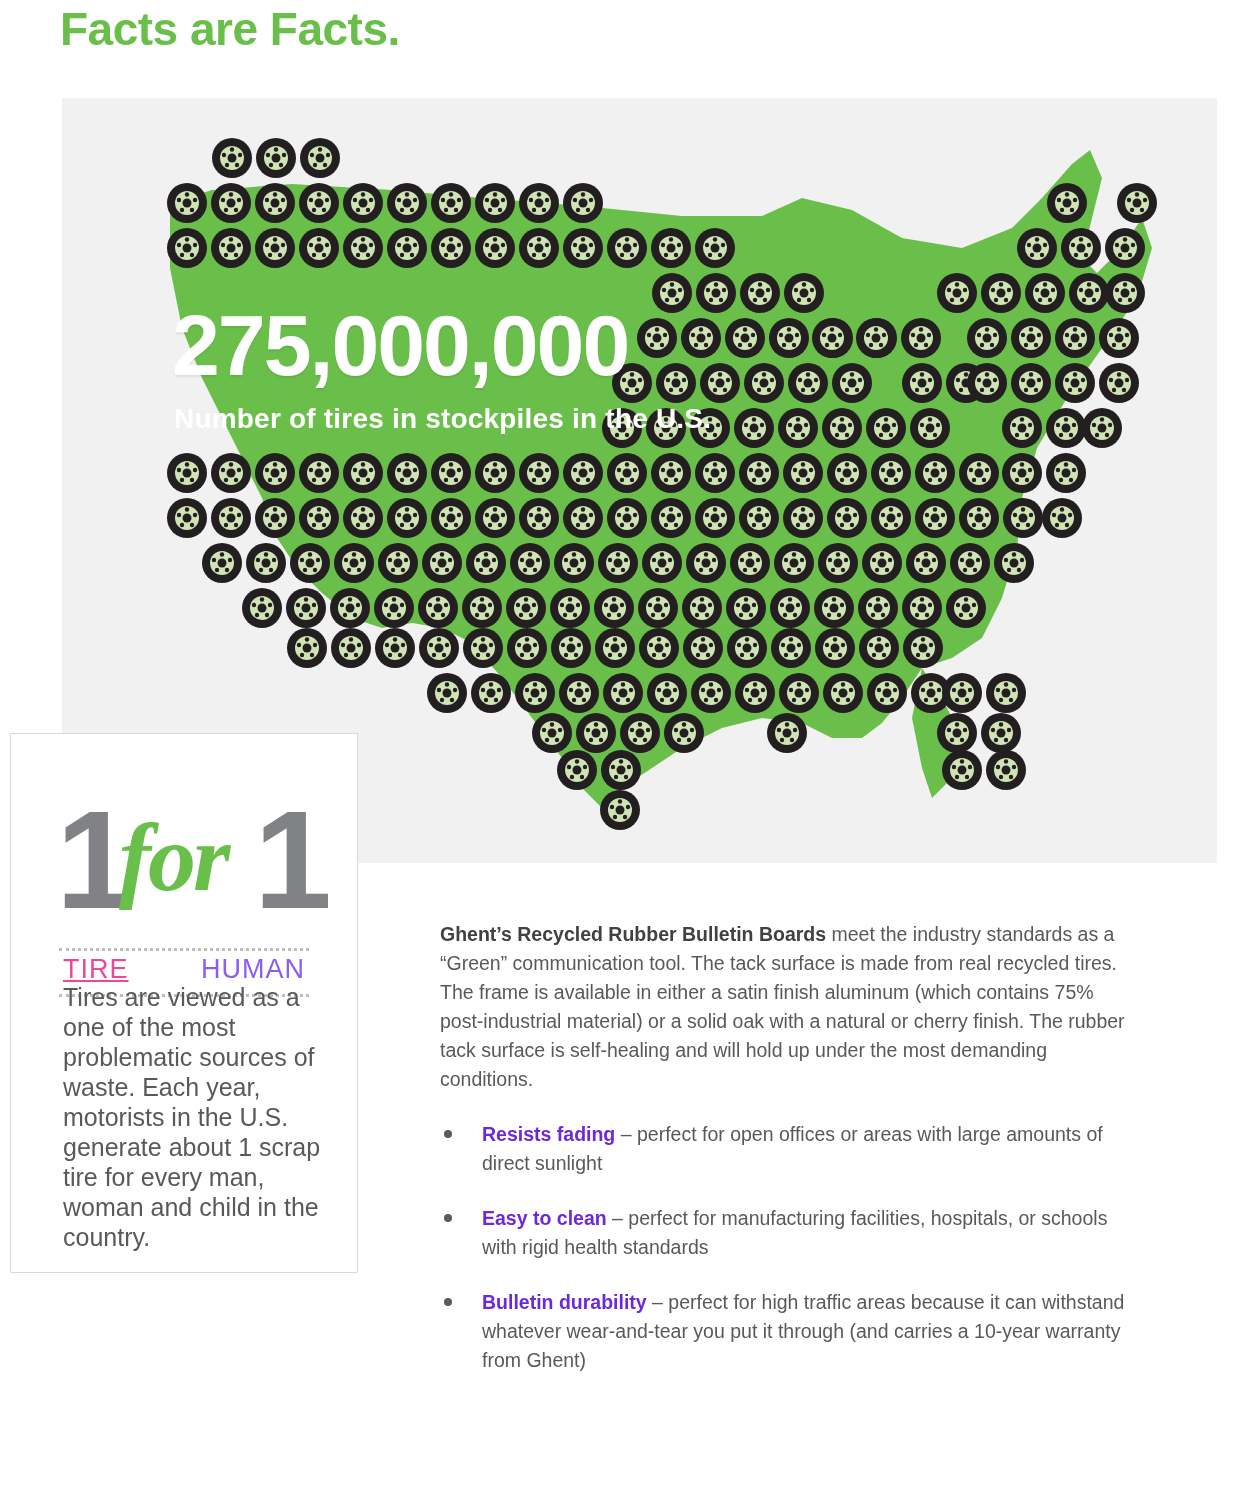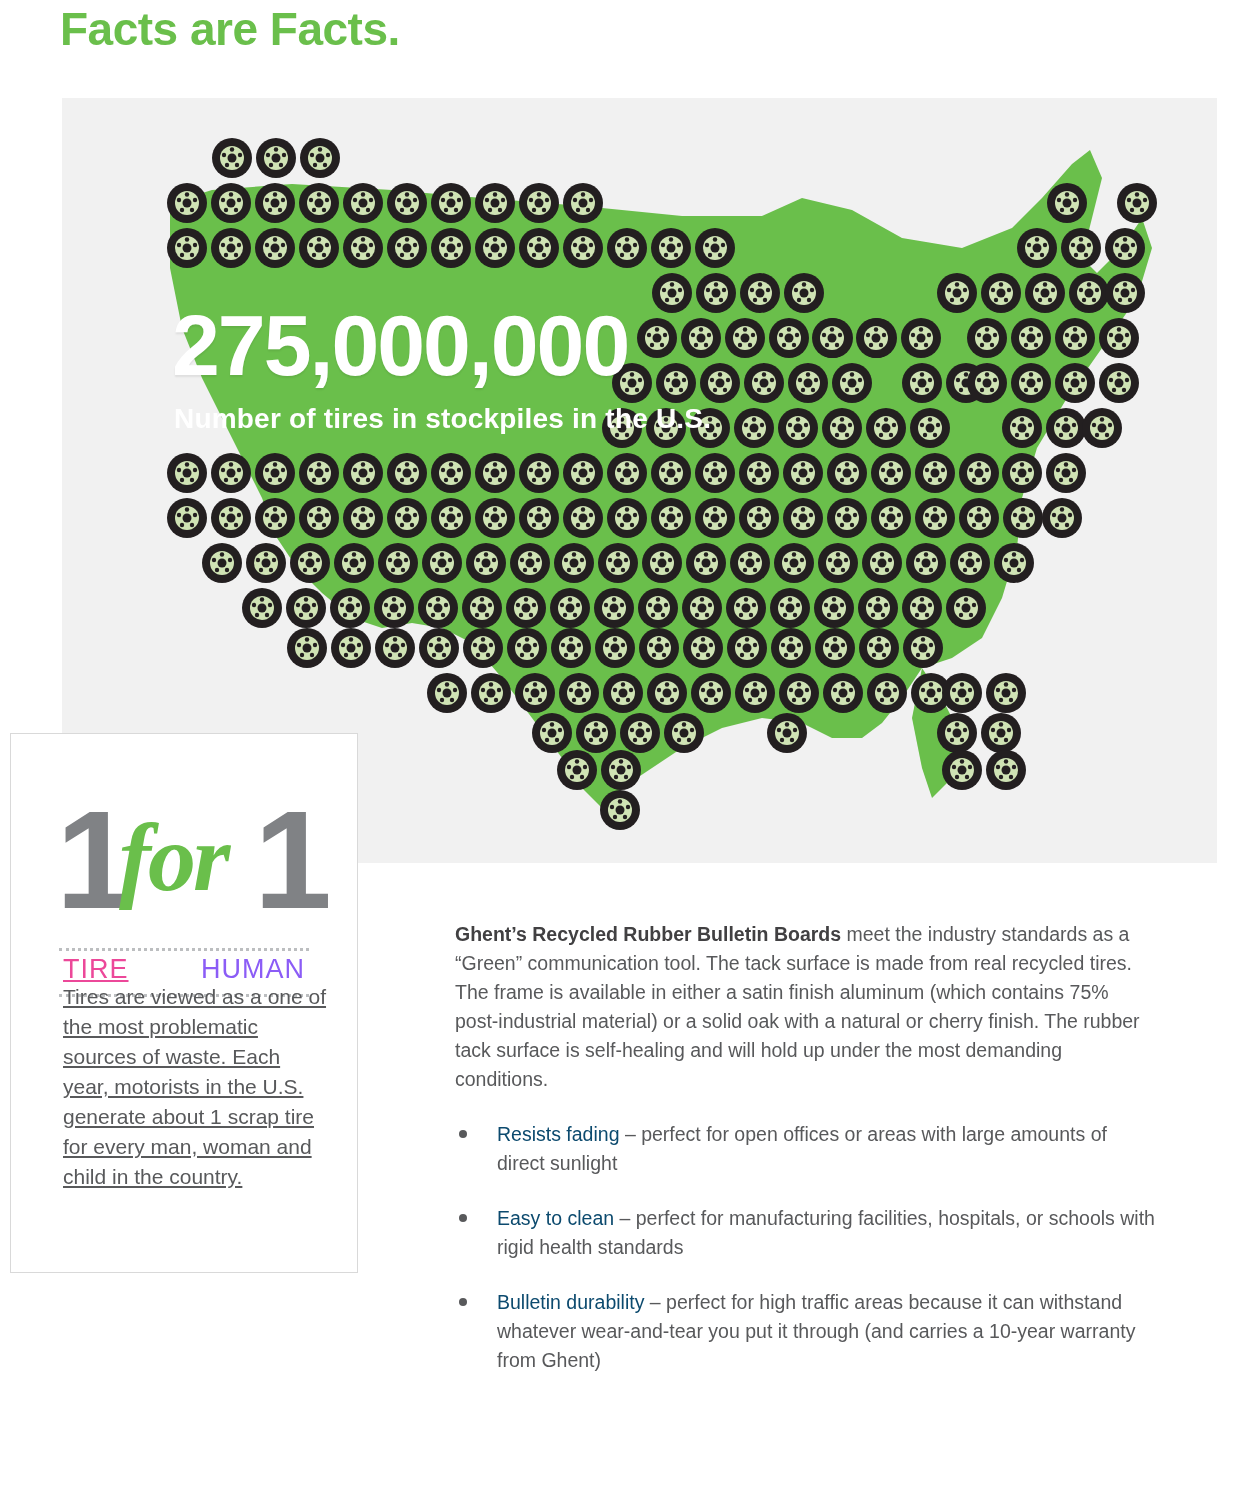--- a/index.html
+++ b/index.html
@@ -135,30 +135,29 @@
     top: 182px;
     font-size: 27px;
     color: #8b5cf6;
     letter-spacing: 1px;
   }
   .ratio-text {
     position: absolute;
     left: 52px;
     top: 248px;
     width: 268px;
-    font-size: 21px;
+    font-size: 25px;
     line-height: 30px;
     color: #58595b;
-    text-decoration: underline;
   }
 
   
   .copy {
     position: absolute;
-    left: 455px;
+    left: 440px;
     top: 920px;
     width: 700px;
     font-size: 19.5px;
     line-height: 29px;
     color: #58595b;
   }
   .copy p { margin: 0 0 26px 0; }
   .copy strong { font-weight: bold; color: #414042; }
   .bullets { margin: 0; padding: 0; list-style: none; }
   .bullets li {
@@ -168,21 +167,21 @@
   }
   .bullets li .dot {
     position: absolute;
     left: 4px;
     top: 10px;
     width: 8px;
     height: 8px;
     border-radius: 50%;
     background: #58595b;
   }
-  .bullets li b { font-weight: normal; color: #0c4a6e; }
+  .bullets li b { font-weight: bold; color: #6d28d9; }
 </style>
 </head>
 <body>
 
 <div class="headline">Facts are Facts.</div>
 
 <div class="map-panel">
 
   <svg class="map-shape" viewBox="0 0 1155 765">
     <path d="M108 105 L150 92 L230 86 L330 92 L420 100 L520 108 L620 118 L700 118 L740 100

